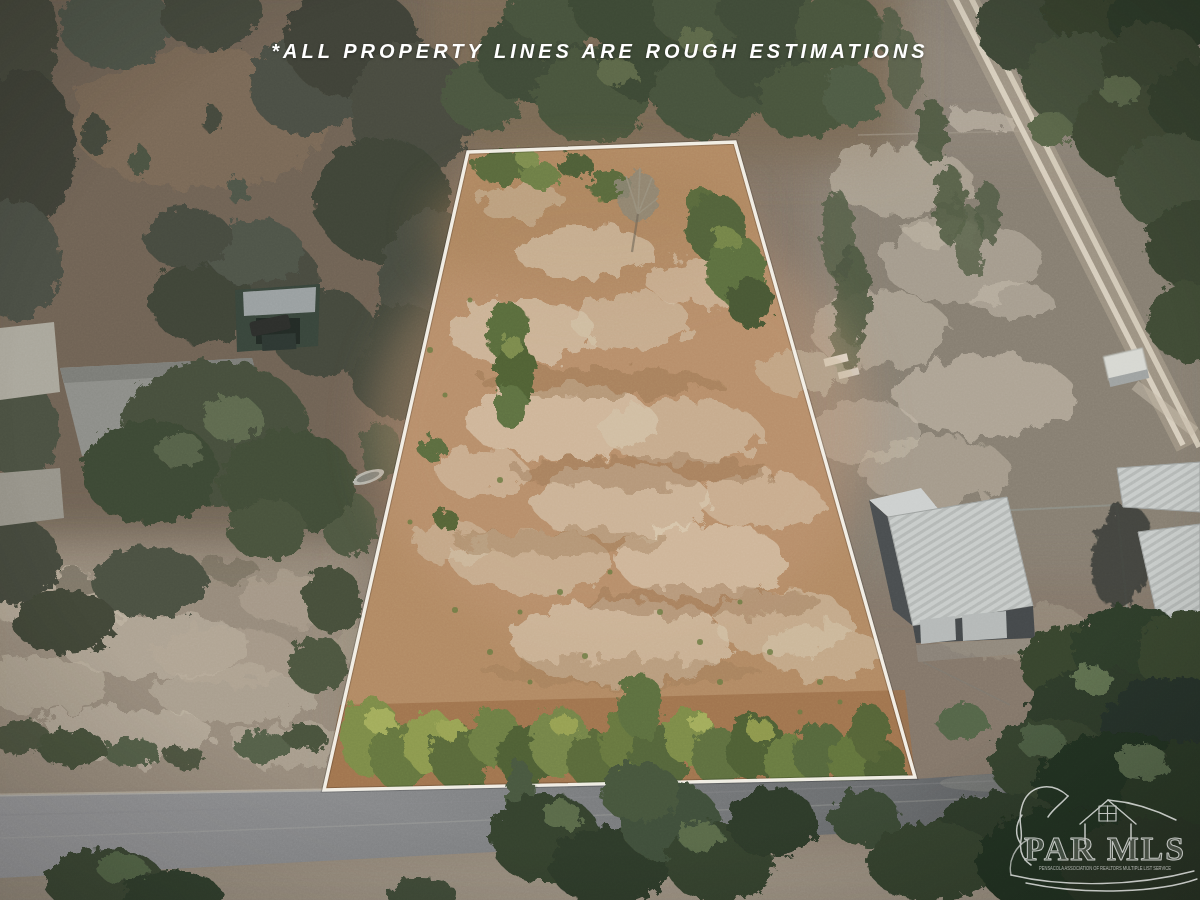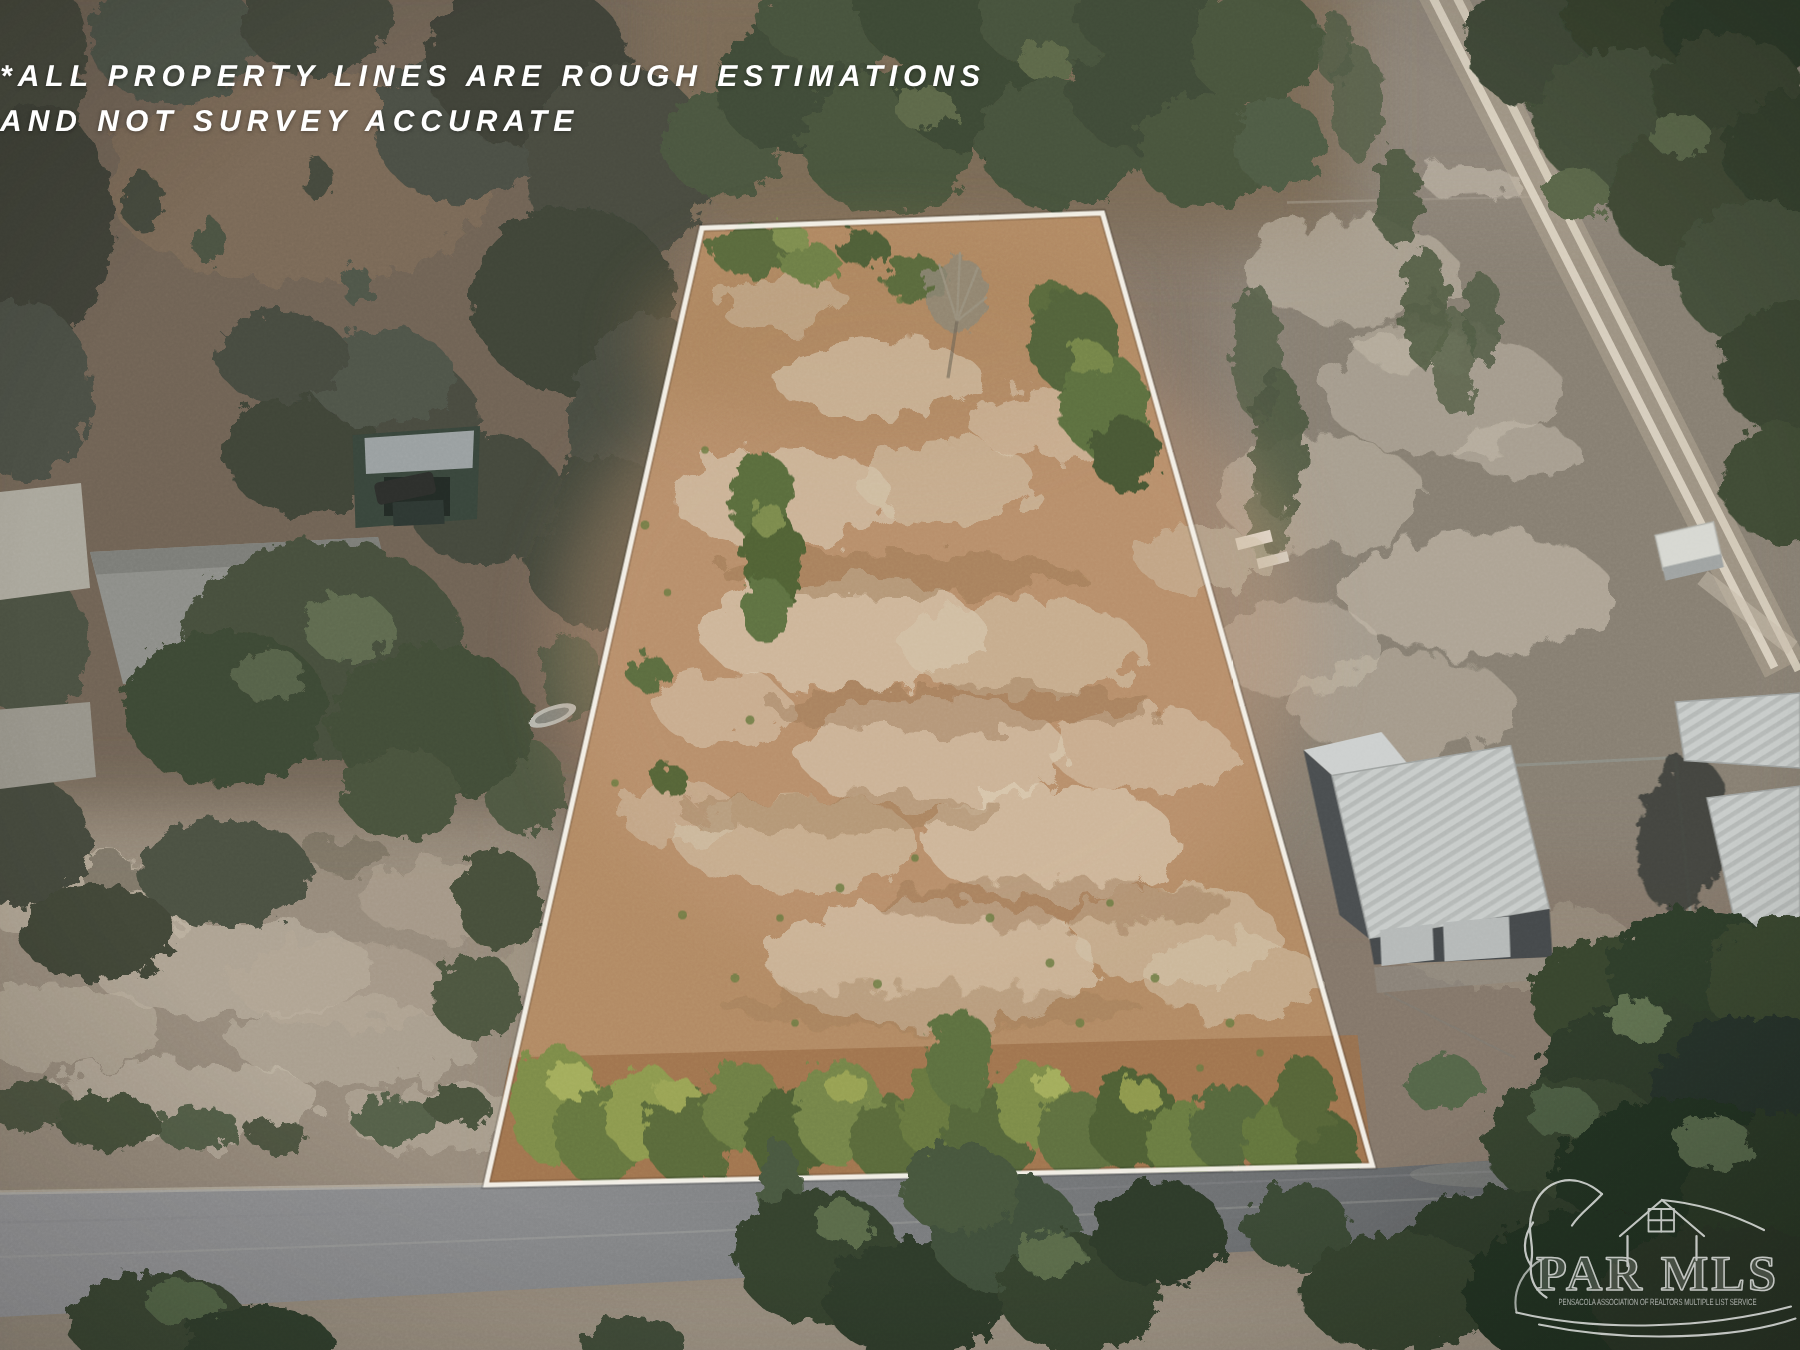--- a/index.html
+++ b/index.html
@@ -1,20 +1,20 @@
 <!DOCTYPE html>
 <html><head>
 <meta charset="utf-8">
 <style>
   html,body{margin:0;padding:0;background:#222;}
   #stage{position:relative;width:1200px;height:900px;overflow:hidden;
          font-family:"Liberation Sans",sans-serif;background:#84776a;}
   #scene{position:absolute;inset:0;}
   #disclaimer{
-    position:absolute;top:36px;left:0;right:0;
+    position:absolute;top:36px;left:0;right:0;text-align:center;
     color:#ffffff;font-weight:bold;font-style:italic;
     font-size:20px;letter-spacing:4px;line-height:1.5;
     text-shadow:0 1px 3px rgba(0,0,0,.38);
     user-select:none;pointer-events:none;
   }
   .wmText{font-family:"Liberation Serif",serif;font-weight:bold;}
   .wmSub{font-family:"Liberation Sans",sans-serif;}
 </style>
 </head>
 <body>
@@ -446,15 +446,14 @@
     <g stroke-width="1.4">
       <path d="M3,93 C58,106 130,104 186,89"></path>
       <path d="M18,101 C80,114 152,110 189,97"></path>
       <path d="M3,93 C0,79 7,64 21,57" opacity="0.8"></path>
     </g>
   </g>
 </svg>
 
   <div id="disclaimer">
     <div>*ALL PROPERTY LINES ARE ROUGH ESTIMATIONS</div>
-    <div>AND NOT SURVEY ACCURATE</div>
   </div>
 </div>
 
 </body></html>

